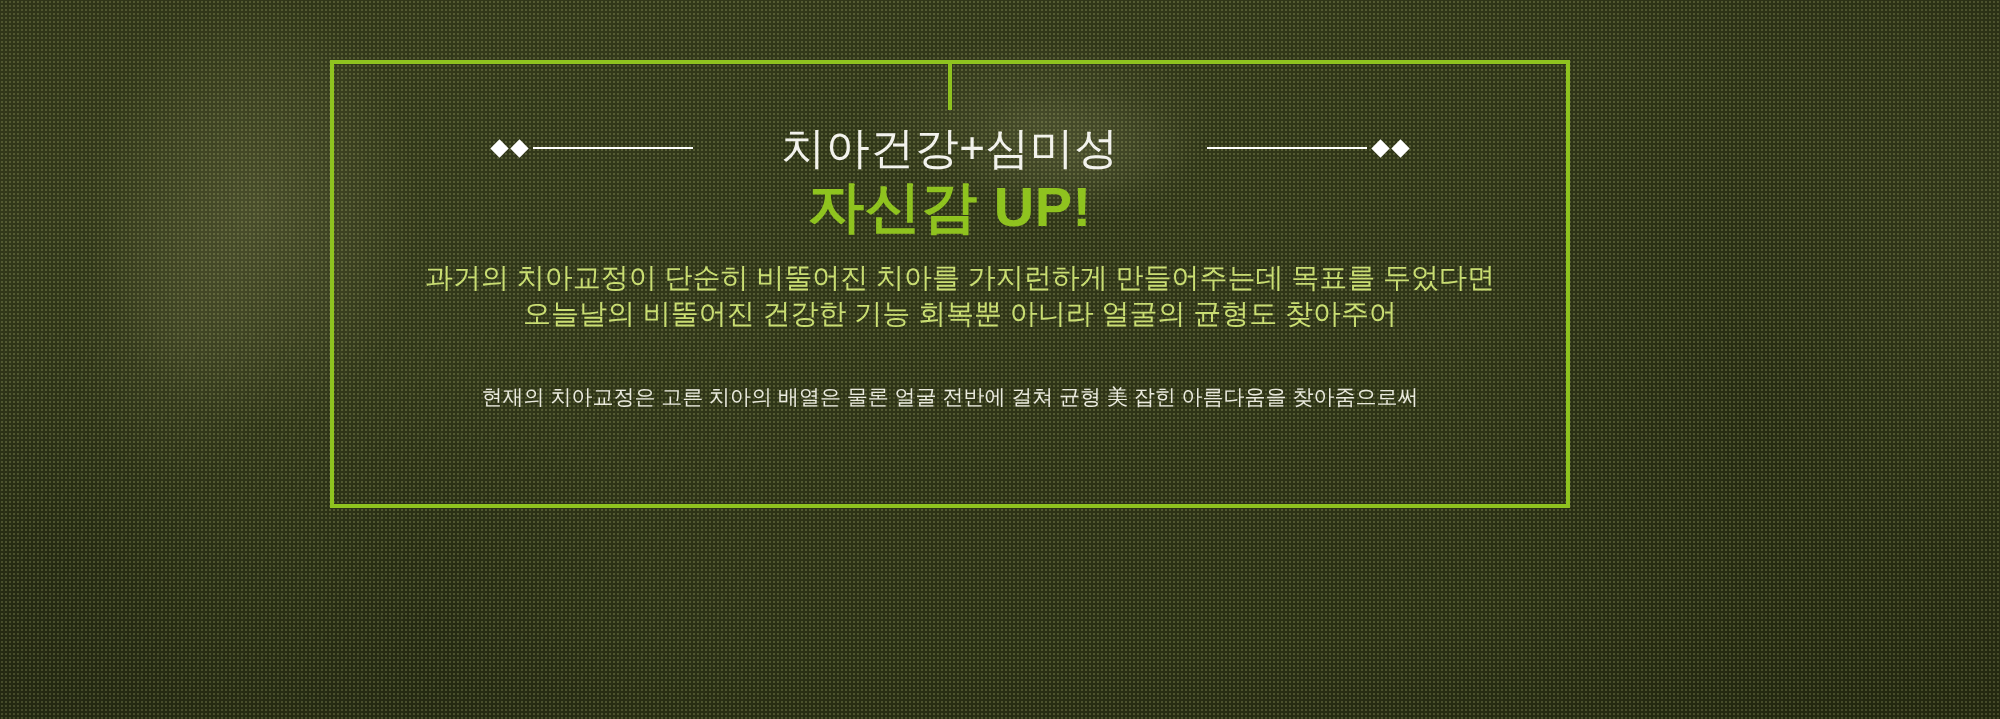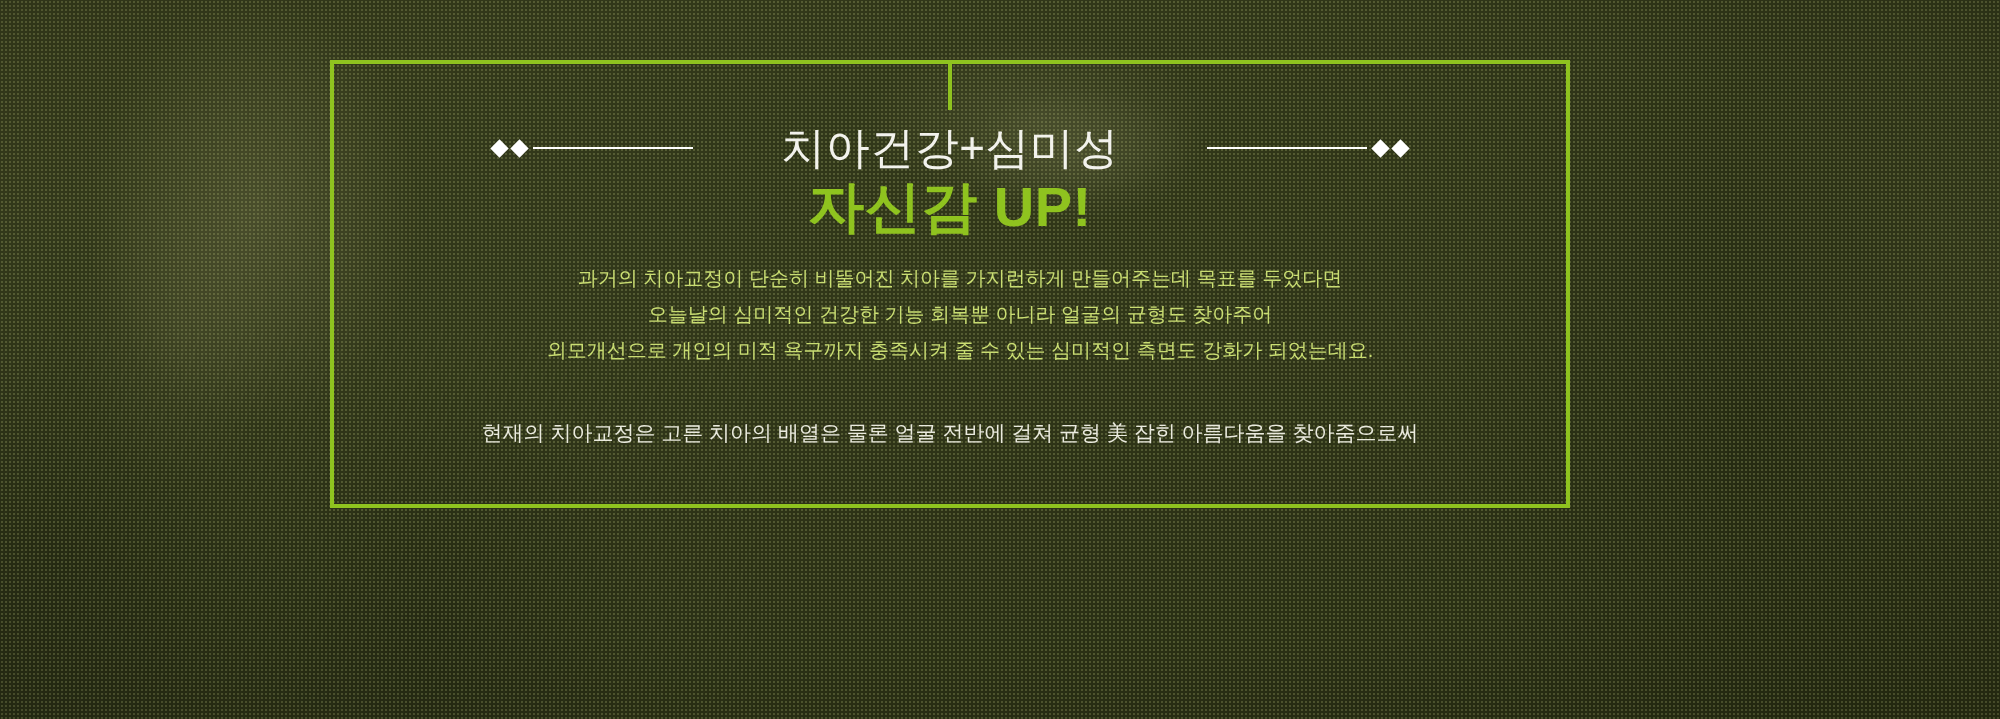--- a/index.html
+++ b/index.html
@@ -171,21 +171,21 @@
 
   
   .copy {
     position:absolute;
     left:0; right:0; top:196px;
     text-align:center;
   }
   .para { }
   .para-accent .line {
     color:#c9dd72;
-    font-size:20px;
+    font-size:28px;
     line-height:36px;
     letter-spacing:0px;
     white-space:nowrap;
     padding-left:20px;
   }
   .para-white { margin-top:48px; }
   .para-white .line {
     color:#eaeade;
     font-size:21px;
     line-height:33px;
@@ -228,22 +228,21 @@
       </span>
 
     </div>
 
     <div class="title-sub">자신감 UP!</div>
 
     <div class="copy">
 
       <div class="para para-accent">
         <div class="line">과거의 치아교정이 단순히 비뚤어진 치아를 가지런하게 만들어주는데 목표를 두었다면</div>
-        <div class="line">오늘날의 심미적인 건강한 기능 회복뿐 아니라 얼굴의 균형도 찾아주어</div>
-        <div class="line">외모개선으로 개인의 미적 욕구까지 충족시켜 줄 수 있는 심미적인 측면도 강화가 되었는데요.</div>
+        <div class="line">오늘날의 비뚤어진 건강한 기능 회복뿐 아니라 얼굴의 균형도 찾아주어</div>
       </div>
 
       <div class="para para-white">
         <div class="line">현재의 치아교정은 고른 치아의 배열은 물론 얼굴 전반에 걸쳐 균형 美 잡힌 아름다움을 찾아줌으로써</div>
       </div>
 
     </div>
 
   </div>
 </div>

